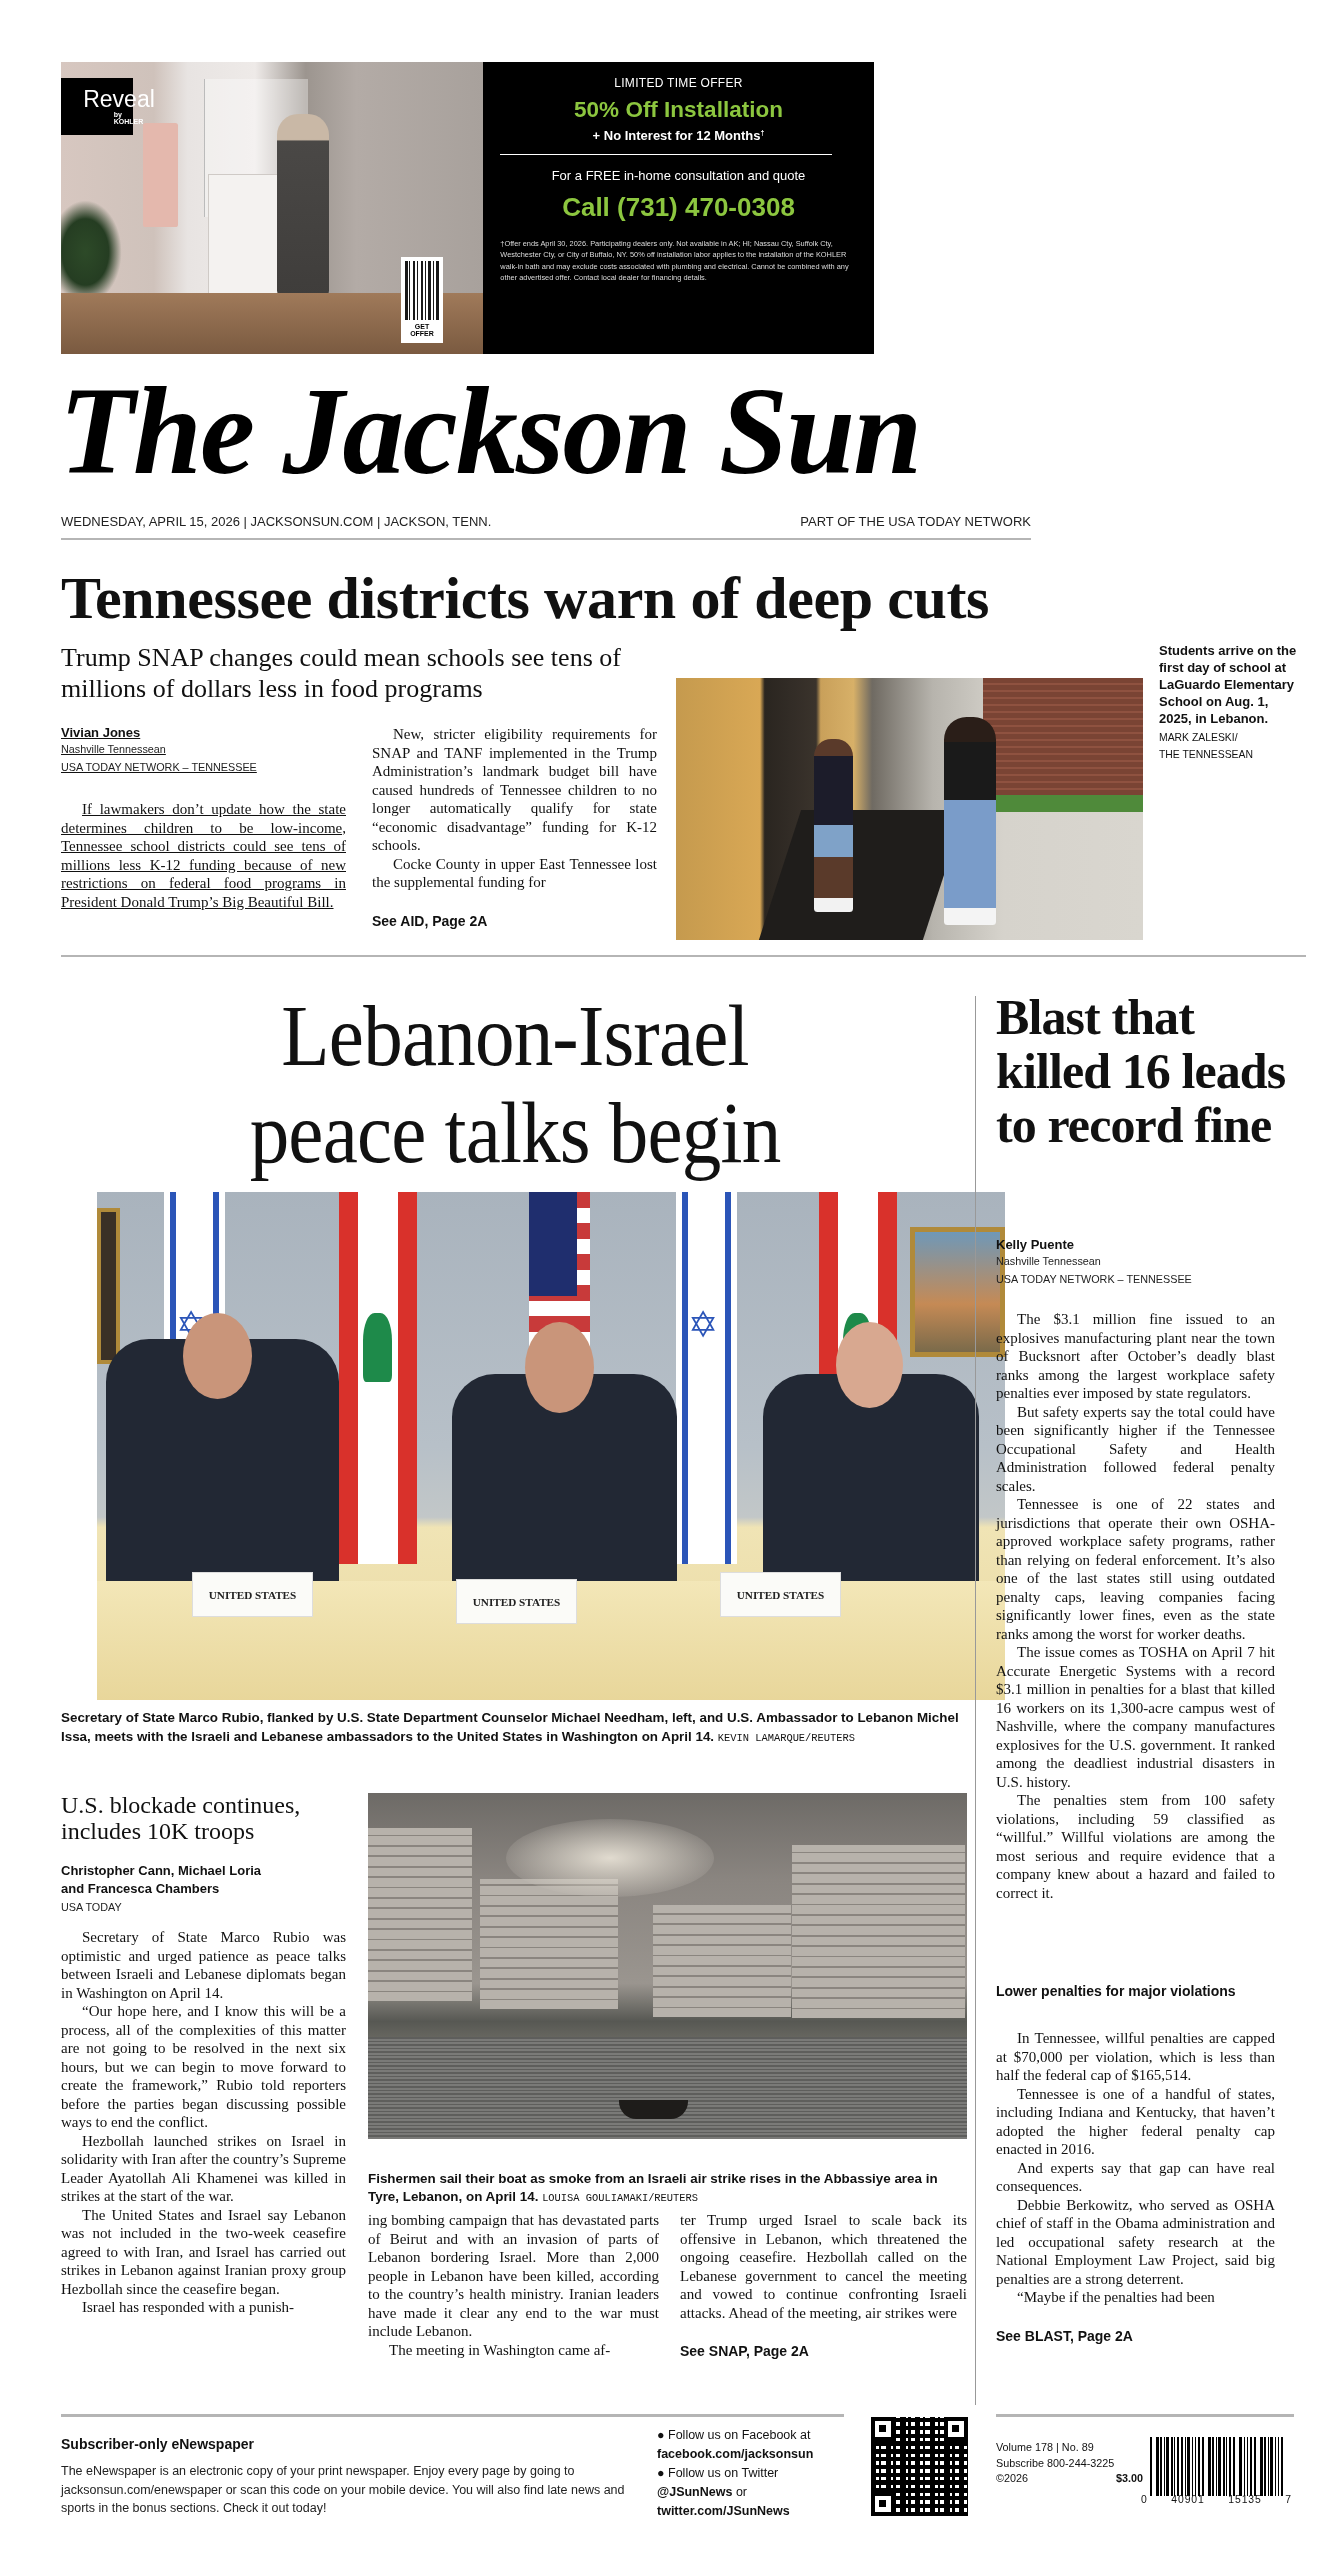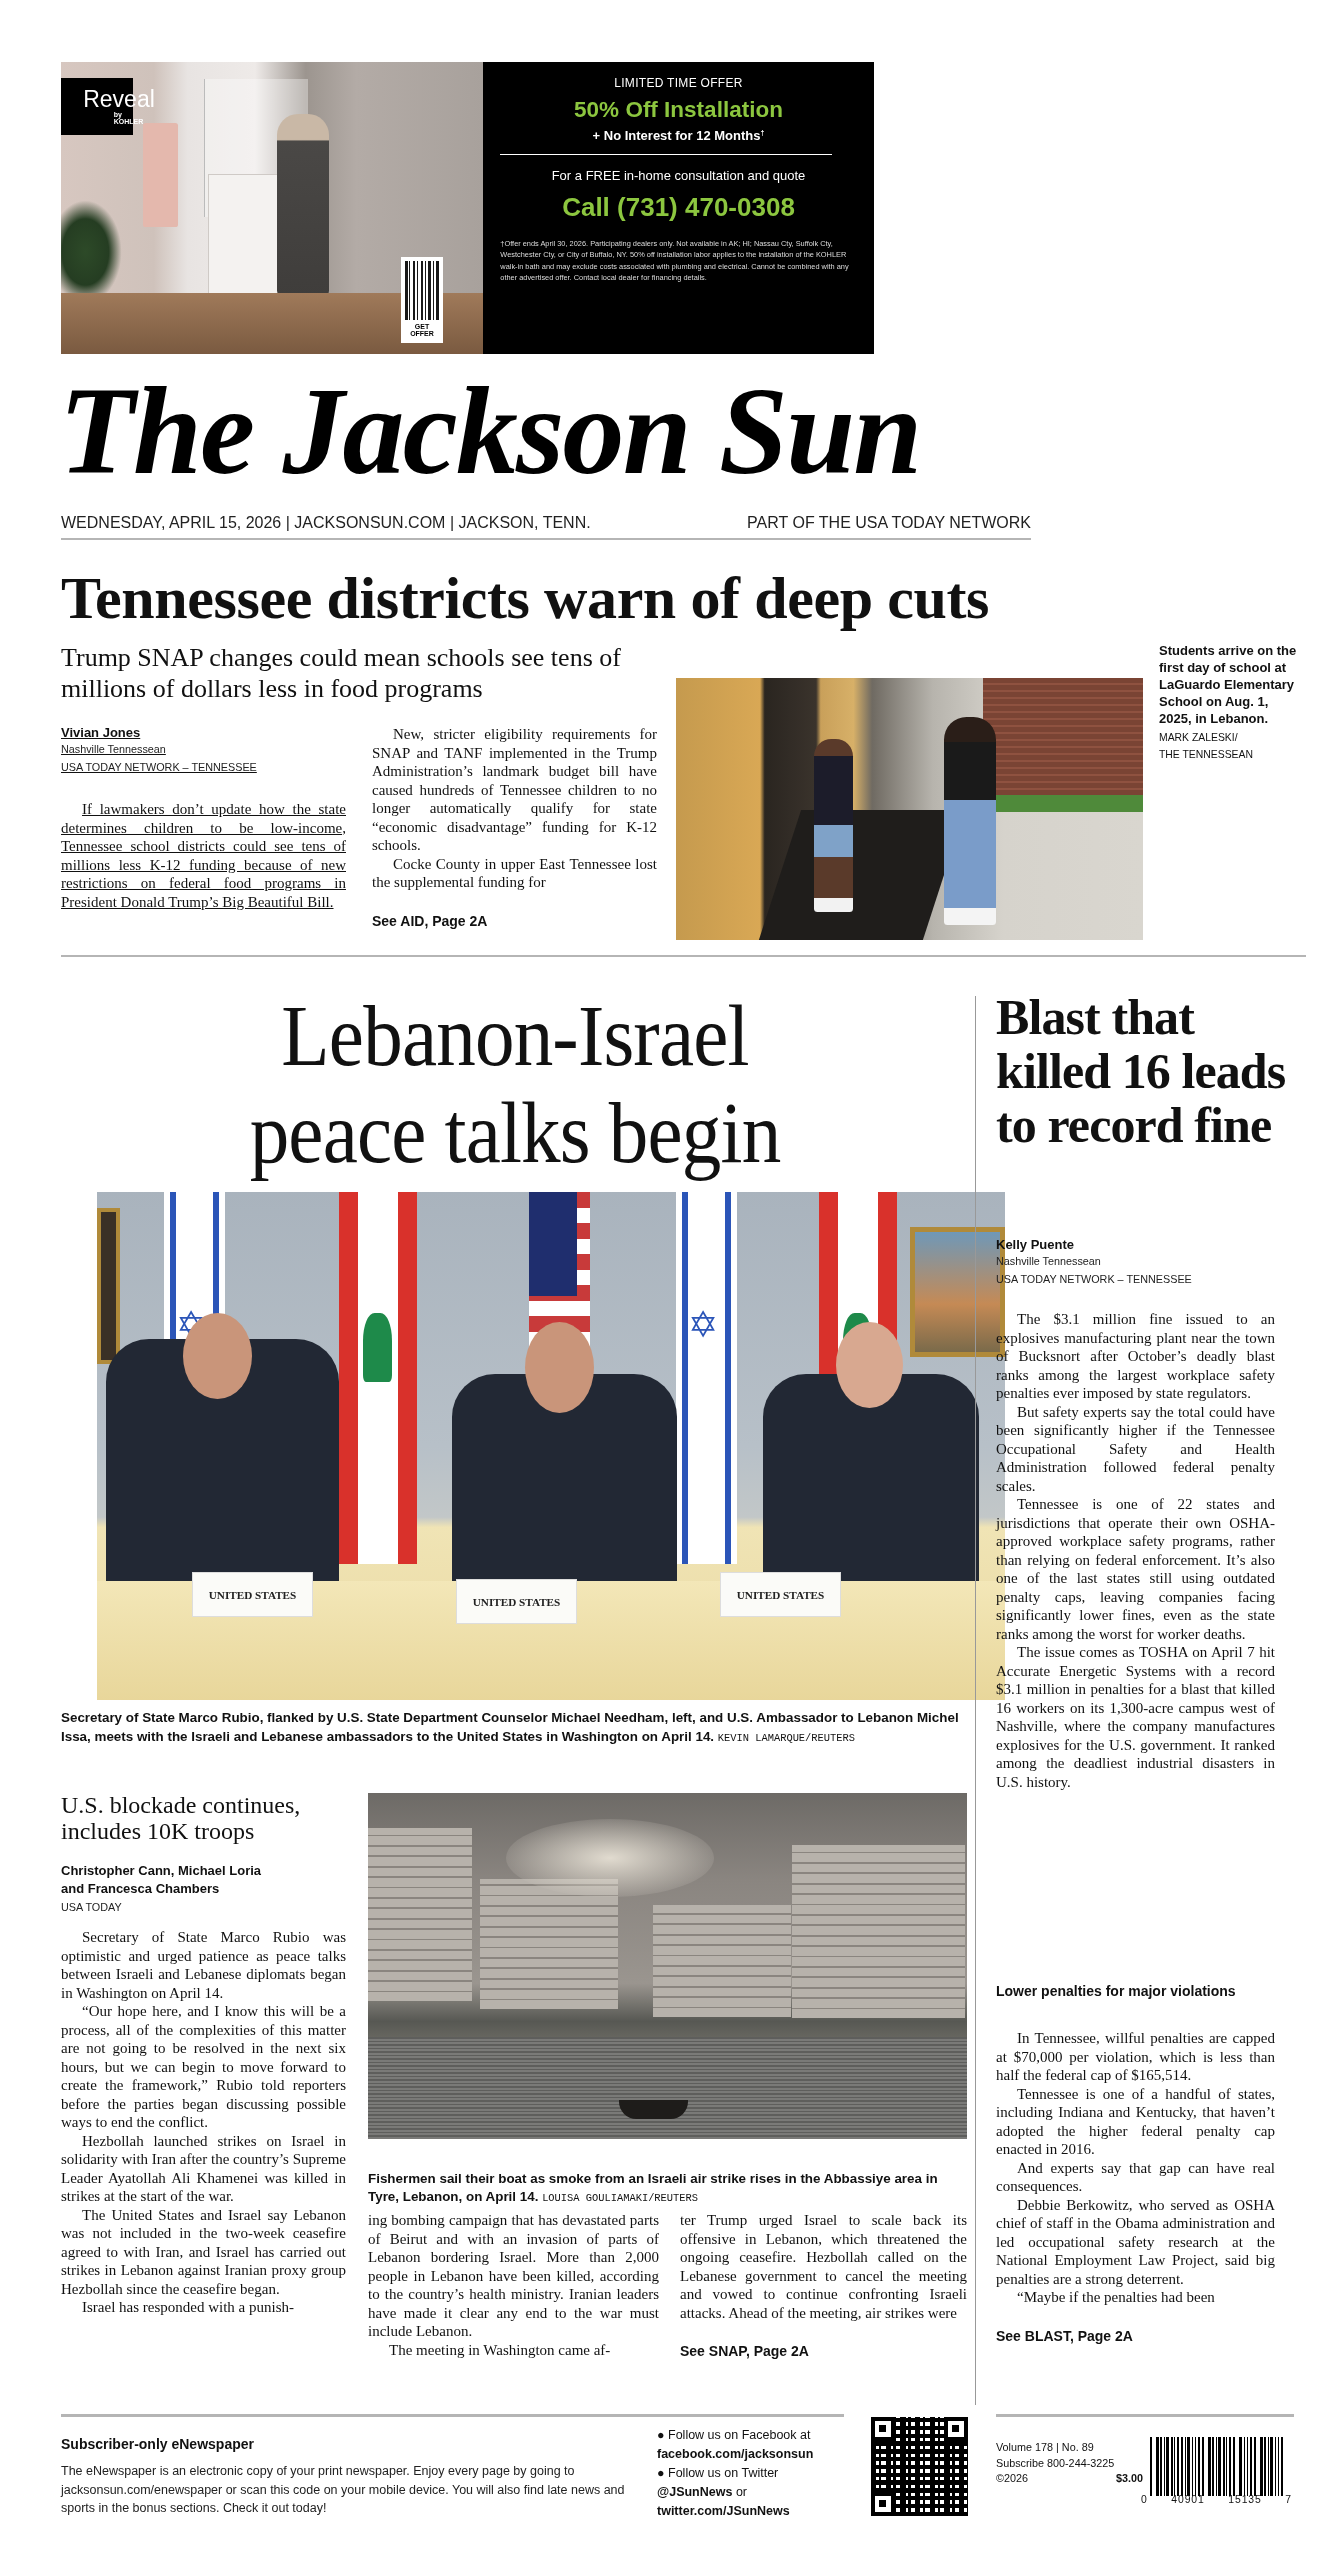--- a/index.html
+++ b/index.html
@@ -30,21 +30,21 @@
   #ad-text .off { font-size:22.5px; font-weight:bold; color:#8cc63f; margin-top:7px; }
   #ad-text .nointerest { font-size:13px; font-weight:bold; margin-top:5.2px; }
   #ad-text .rule { width:332px; height:1.7px; background:#fff; margin:10.4px auto 10.4px 17.3px; }
   #ad-text .free { font-size:13px; line-height:19px; }
   #ad-text .call { font-size:26px; font-weight:bold; color:#8cc63f; margin-top:7px; }
   #ad-text .fine { font-size:7.4px; line-height:11.2px; text-align:left; color:#ddd; margin: 15.6px 0 0 17.3px; width: 363px; }
 
   
   #masthead { left: 59px; top: 368px; width: 968px; height: 121px; }
   #masthead .title { font-family:"Liberation Serif",serif; font-weight:bold; font-style:italic; font-size:118px; line-height:121px; letter-spacing:-1.7px; color:#000; transform: scaleX(1.05) scaleY(1.05); transform-origin:left top; white-space:nowrap; }
-  #dateline { left: 61px; top: 514px; width: 970px; height: 15.6px; font-family:"Liberation Sans",sans-serif; font-size:16px; color:#222; }
+  #dateline { left: 61px; top: 514px; width: 970px; height: 15.6px; font-family:"Liberation Sans",sans-serif; font-size:13px; color:#222; }
   #dateline .right { position:absolute; right:0; top:0; }
   #rule-mast { left: 61px; top: 538px; width: 970px; height: 1.7px; background:#b5b5b5; }
 
   
   #top-hed { left: 61px; top: 564px; width: 1245px; font-family:"Liberation Serif",serif; font-weight:bold; font-size:60px; line-height:69px; letter-spacing:-0.4px; white-space:nowrap; }
   #top-dek { left: 61px; top: 642px; width: 605px; font-family:"Liberation Serif",serif; font-size:26px; line-height:31px; color:#111; }
   .byline-name { font-family:"Liberation Sans",sans-serif; font-weight:bold; font-size:13px; }
   .byline-org { font-family:"Liberation Sans",sans-serif; font-size:10.8px; line-height:18px; color:#222; }
   .body { font-family:"Liberation Serif",serif; font-size:15px; line-height:18.5px; text-align:justify; hyphens:auto; color:#111; }
   .body p { text-indent: 21px; }
@@ -272,20 +272,21 @@
 <div id="blast-byline" class="abs">
   <div class="byline-name">Kelly Puente</div>
   <div class="byline-org">Nashville Tennessean</div>
   <div class="byline-org">USA TODAY NETWORK – TENNESSEE</div>
 </div>
 <div id="blast-body" class="abs body">
   <p>The $3.1 million fine issued to an explosives manufacturing plant near the town of Bucksnort after October’s deadly blast ranks among the largest workplace safety penalties ever imposed by state regulators.</p>
   <p>But safety experts say the total could have been significantly higher if the Tennessee Occupational Safety and Health Administration followed federal penalty scales.</p>
   <p>Tennessee is one of 22 states and jurisdictions that operate their own OSHA-approved workplace safety programs, rather than relying on federal enforcement. It’s also one of the last states still using outdated penalty caps, leaving companies facing significantly lower fines, even as the state ranks among the worst for worker deaths.</p>
   <p>The issue comes as TOSHA on April 7 hit Accurate Energetic Systems with a record $3.1 million in penalties for a blast that killed 16 workers on its 1,300-acre campus west of Nashville, where the company manufactures explosives for the U.S. government. It ranked among the deadliest industrial disasters in U.S. history.</p>
+  <p>The penalties stem from 100 safety violations, including 59 classified as “willful.” Willful violations are among the most serious and require evidence that a company knew about a hazard and failed to correct it.</p>
 </div>
 <div id="blast-sub" class="abs">Lower penalties for major violations</div>
 <div id="blast-body2" class="abs">
   <div class="body">
     <p>In Tennessee, willful penalties are capped at $70,000 per violation, which is less than half the federal cap of $165,514.</p>
     <p>Tennessee is one of a handful of states, including Indiana and Kentucky, that haven’t adopted the higher federal penalty cap enacted in 2016.</p>
     <p>And experts say that gap can have real consequences.</p>
     <p>Debbie Berkowitz, who served as OSHA chief of staff in the Obama administration and led occupational safety research at the National Employment Law Project, said big penalties are a strong deterrent.</p>
     <p>“Maybe if the penalties had been</p>
   </div>

